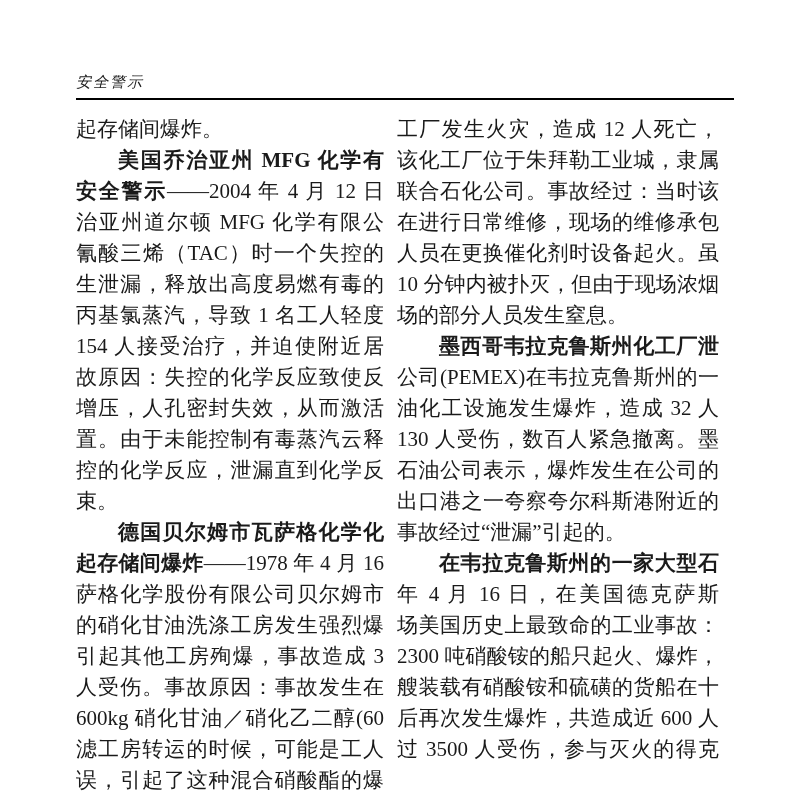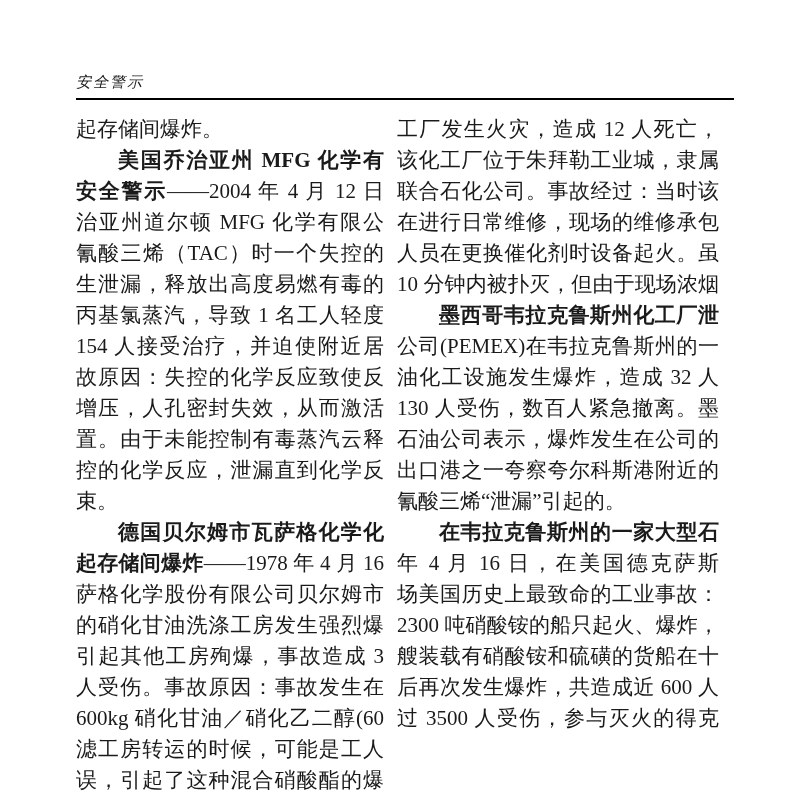--- a/index.html
+++ b/index.html
@@ -95,27 +95,28 @@
           <div class="line fill"><span>滤工房转运的时候，可能是工人运送操作失</span></div>
           <div class="line fill"><span>误，引起了这种混合硝酸酯的爆炸。爆炸又</span></div>
         </div>
       <div class="text-column">
           <div class="line fill"><span>工厂发生火灾，造成 12 人死亡，11 人受伤。</span></div>
           <div class="line fill"><span>该化工厂位于朱拜勒工业城，隶属于朱拜勒</span></div>
           <div class="line fill"><span>联合石化公司。事故经过：当时该化工厂正</span></div>
           <div class="line fill"><span>在进行日常维修，现场的维修承包商和技术</span></div>
           <div class="line fill"><span>人员在更换催化剂时设备起火。虽然大火在</span></div>
           <div class="line fill"><span>10 分钟内被扑灭，但由于现场浓烟弥漫，在</span></div>
+          <div class="line"><span>场的部分人员发生窒息。</span></div>
           <div class="line fill indent"><span class="bold">墨西哥韦拉克鲁斯州化工厂泄漏爆炸事</span></div>
           <div class="line fill"><span>公司(PEMEX)在韦拉克鲁斯州的一家大型石</span></div>
           <div class="line fill"><span>油化工设施发生爆炸，造成 32 人死亡，超过</span></div>
           <div class="line fill"><span>130 人受伤，数百人紧急撤离。墨西哥国家</span></div>
           <div class="line fill"><span>石油公司表示，爆炸发生在公司的最大石油</span></div>
           <div class="line fill"><span>出口港之一夸察夸尔科斯港附近的氯化三厂，</span></div>
-          <div class="line"><span>氰酸三烯“泄漏”引起的。</span></div>
+          <div class="line"><span>事故经过“泄漏”引起的。</span></div>
           <div class="line fill indent"><span class="bold">在韦拉克鲁斯州的一家大型石</span><span>——1947</span></div>
           <div class="line fill"><span>年 4 月 16 日，在美国德克萨斯州，发生了一</span></div>
           <div class="line fill"><span>场美国历史上最致命的工业事故：一艘装载</span></div>
           <div class="line fill"><span>2300 吨硝酸铵的船只起火、爆炸，引起另一</span></div>
           <div class="line fill"><span>艘装载有硝酸铵和硫磺的货船在十几个小时</span></div>
           <div class="line fill"><span>后再次发生爆炸，共造成近 600 人死亡，超</span></div>
           <div class="line fill"><span>过 3500 人受伤，参与灭火的得克萨斯市消防</span></div>
         </div>
     </div>
 

